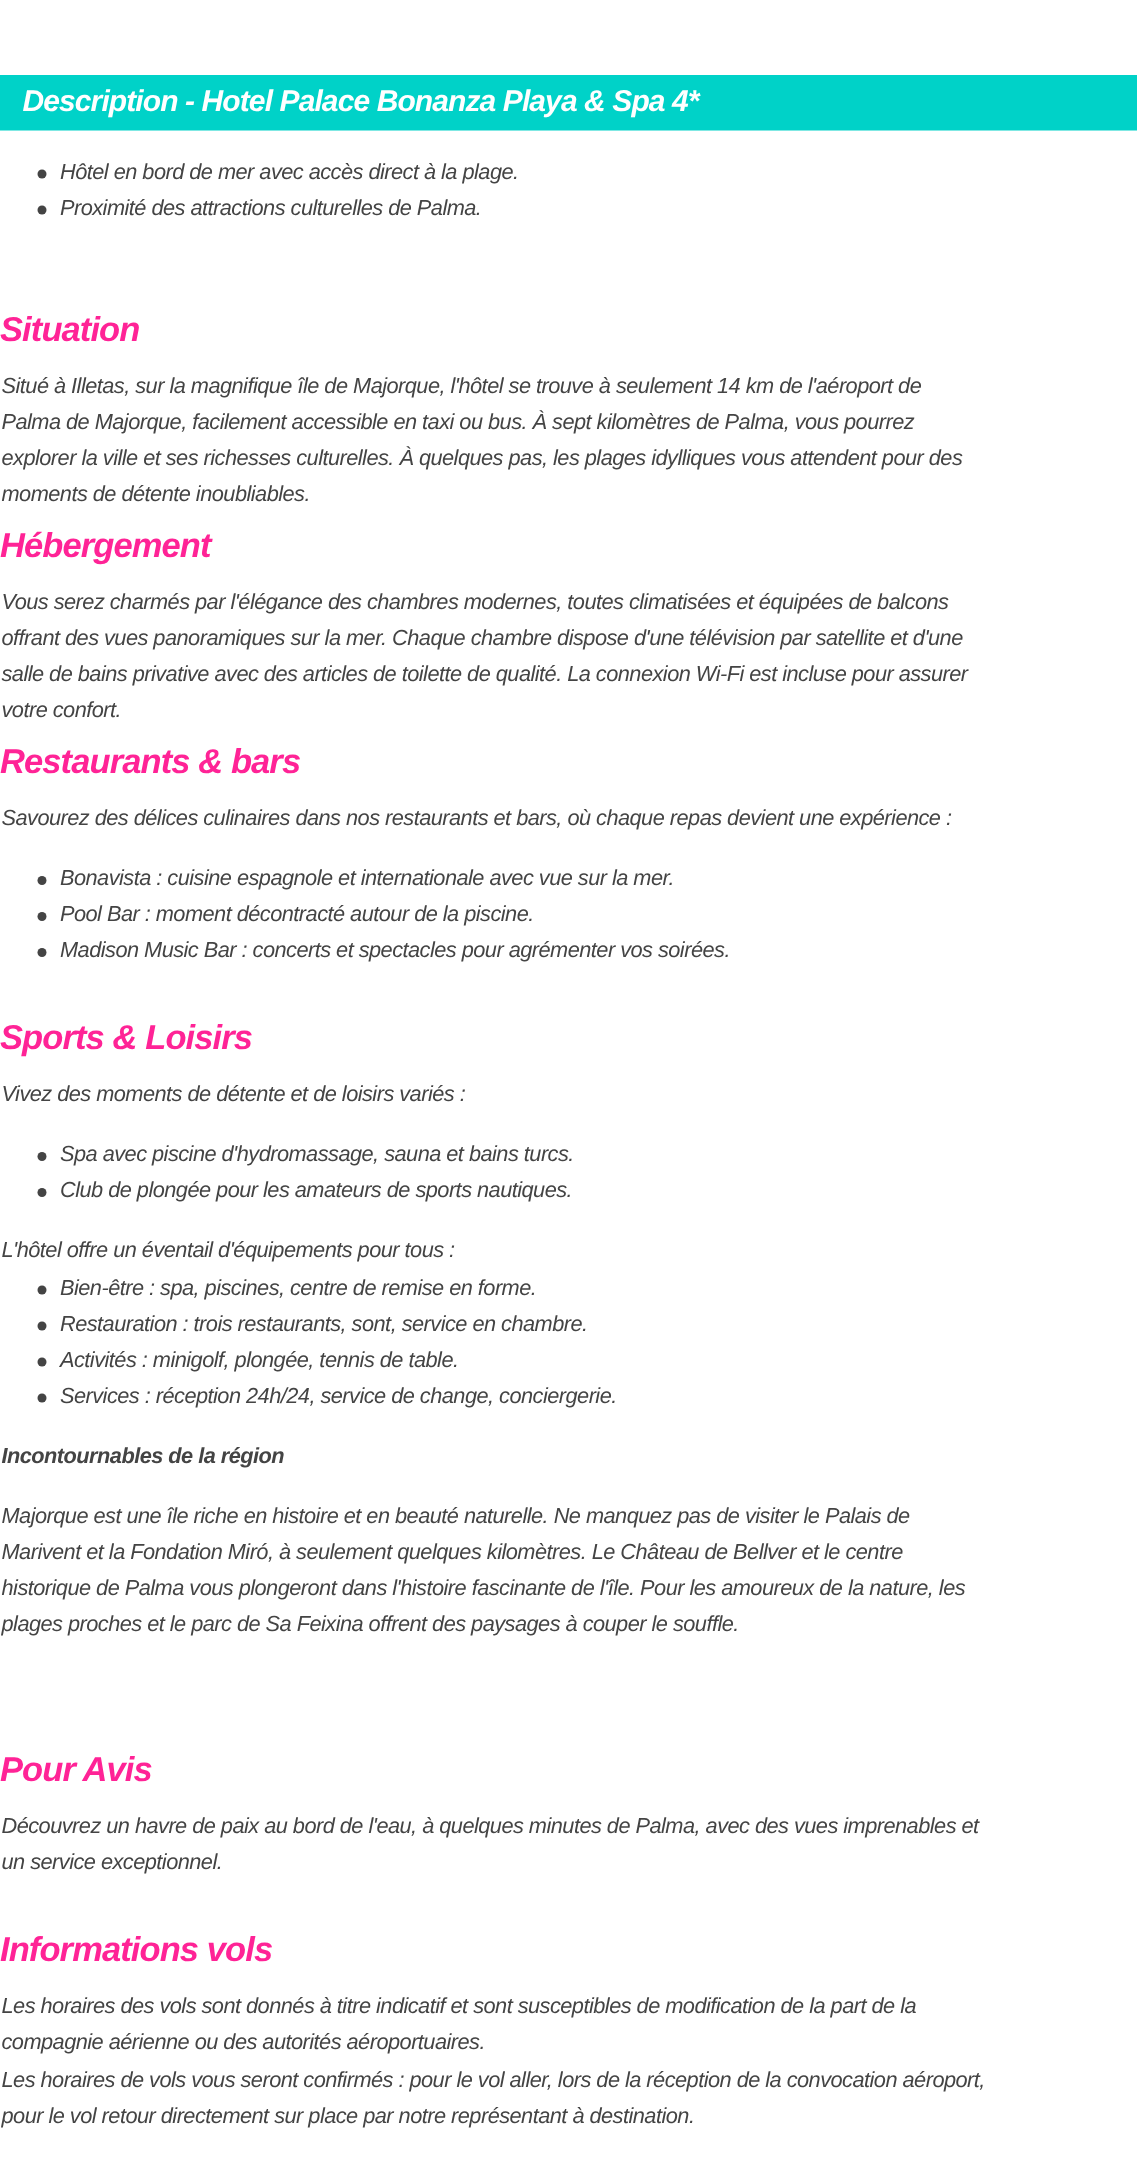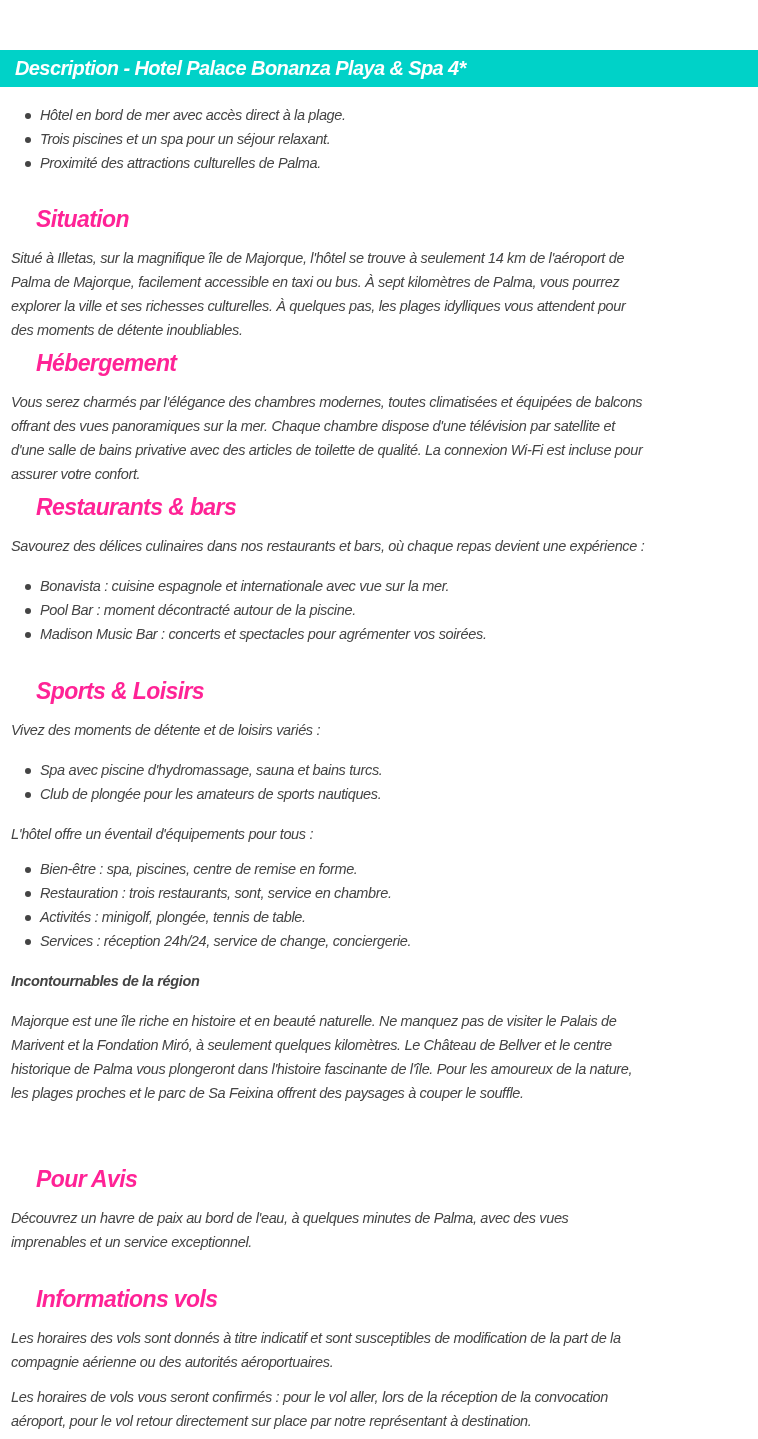--- a/index.html
+++ b/index.html
@@ -13,24 +13,24 @@
     background: #00d2c8; box-sizing: border-box; padding-left: 15px;
   }
   .banner h1 {
     margin: 0; font-size: 20px; line-height: 37px; color: #ffffff;
     font-style: italic; font-weight: 700; letter-spacing: -0.6px;
   }
   .content { position: absolute; left: 0; top: 0; width: 758px; }
   .blk { position: absolute; left: 0; width: 658px; }
   h2 {
     margin: 0; font-size: 23px; line-height: 30px; font-style: italic;
-    font-weight: 700; color: #ff2396; letter-spacing: -0.6px; padding-left: 36px;
+    font-weight: 700; color: #ff2396; letter-spacing: -0.6px;
   }
   p {
-    margin: 11px; font-size: 14.5px; line-height: 24px; font-style: italic;
+    margin: 1px; font-size: 14.5px; line-height: 24px; font-style: italic;
     letter-spacing: -0.35px; color: #444444;
   }
   p.bold { font-weight: 700; }
   ul { margin: 0; padding: 0; list-style: none; }
   li {
     position: relative; padding-left: 40px; font-size: 14.5px; line-height: 24px;
     font-style: italic; letter-spacing: -0.35px; color: #444444;
   }
   li::before {
     content: ""; position: absolute; left: 25px; top: 10px; width: 6px; height: 6px;
@@ -41,21 +41,20 @@
 <body>
 
 <div class="banner">
   <h1>Description - Hotel Palace Bonanza Playa &amp; Spa 4*</h1>
 </div>
 
 <div class="content">
 
   <ul class="blk" style="top:103px">
     <li>Hôtel en bord de mer avec accès direct à la plage.</li>
-    <li>Trois piscines et un spa pour un séjour relaxant.</li>
     <li>Proximité des attractions culturelles de Palma.</li>
   </ul>
 
   <div class="blk" style="top:204px">
     <h2>Situation</h2>
     <p style="margin-top:12px">Situé à Illetas, sur la magnifique île de Majorque, l'hôtel se trouve à seulement 14 km de l'aéroport de Palma de Majorque, facilement accessible en taxi ou bus. À sept kilomètres de Palma, vous pourrez explorer la ville et ses richesses culturelles. À quelques pas, les plages idylliques vous attendent pour des moments de détente inoubliables.</p>
   </div>
 
   <div class="blk" style="top:348px">
     <h2>Hébergement</h2>

